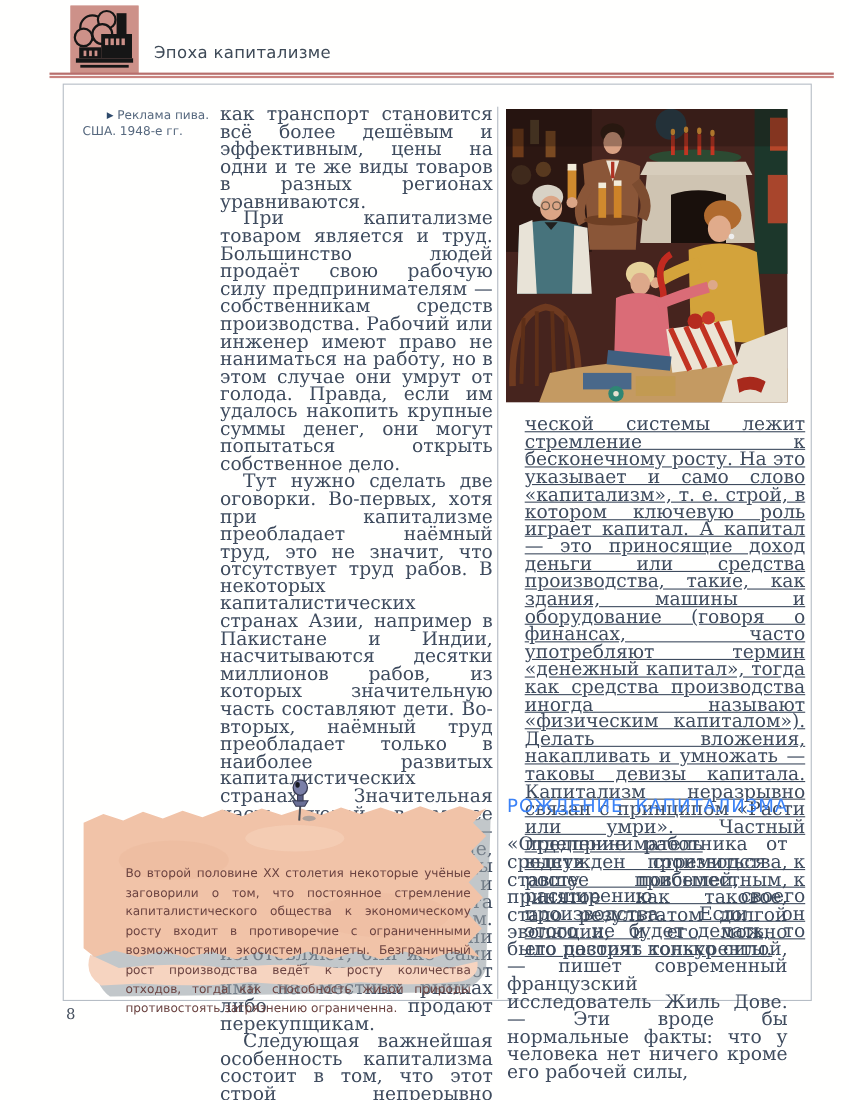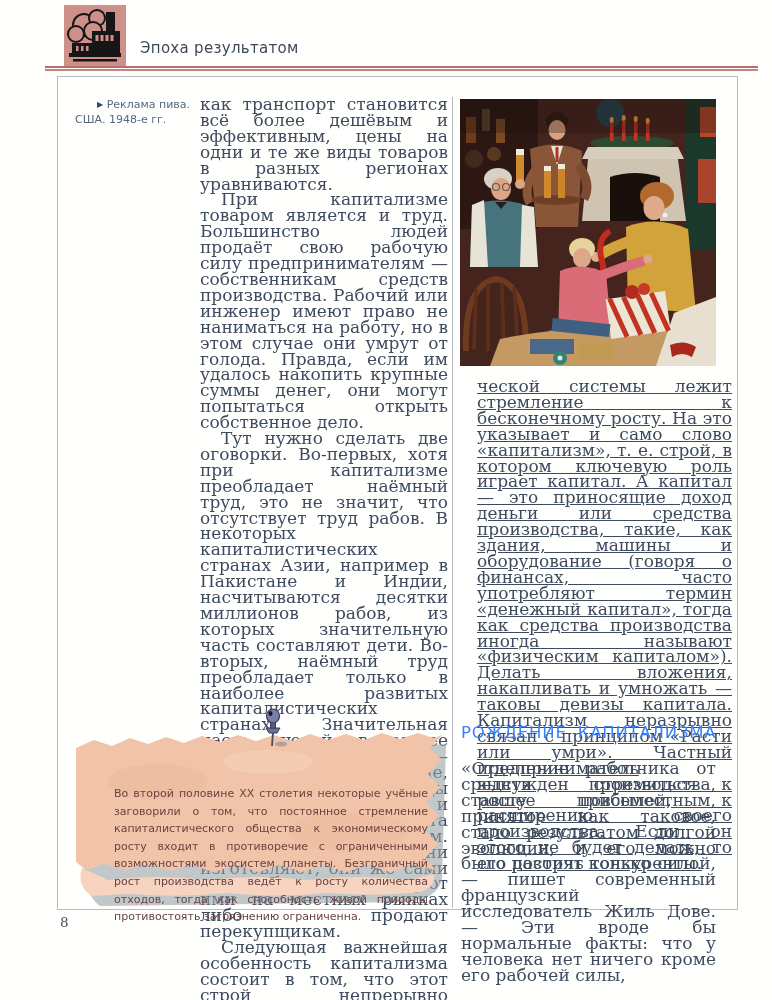--- a/index.html
+++ b/index.html
@@ -97,21 +97,21 @@
       <g fill="#cd9189">
         <rect x="12" y="41" width="2.5" height="5"></rect>
         <rect x="17" y="41" width="2.5" height="5"></rect>
         <rect x="22" y="41" width="2.5" height="5"></rect>
       </g>
       <rect x="5" y="48" width="52" height="4" fill="#161616"></rect>
       <rect x="9" y="54" width="44" height="2.5" fill="#161616"></rect>
     </svg>
   </div>
 
-  <div class="chapter-title">Эпоха результатом</div>
+  <div class="chapter-title">Эпоха капитализме</div>
 
   <div class="double-rule"></div>
 
   <div class="frame"></div>
   <div class="divider"></div>
 
   <div class="caption">
     <span class="cap-line first">
       <span class="marker">▶</span>
       <span>Реклама пива.</span>

